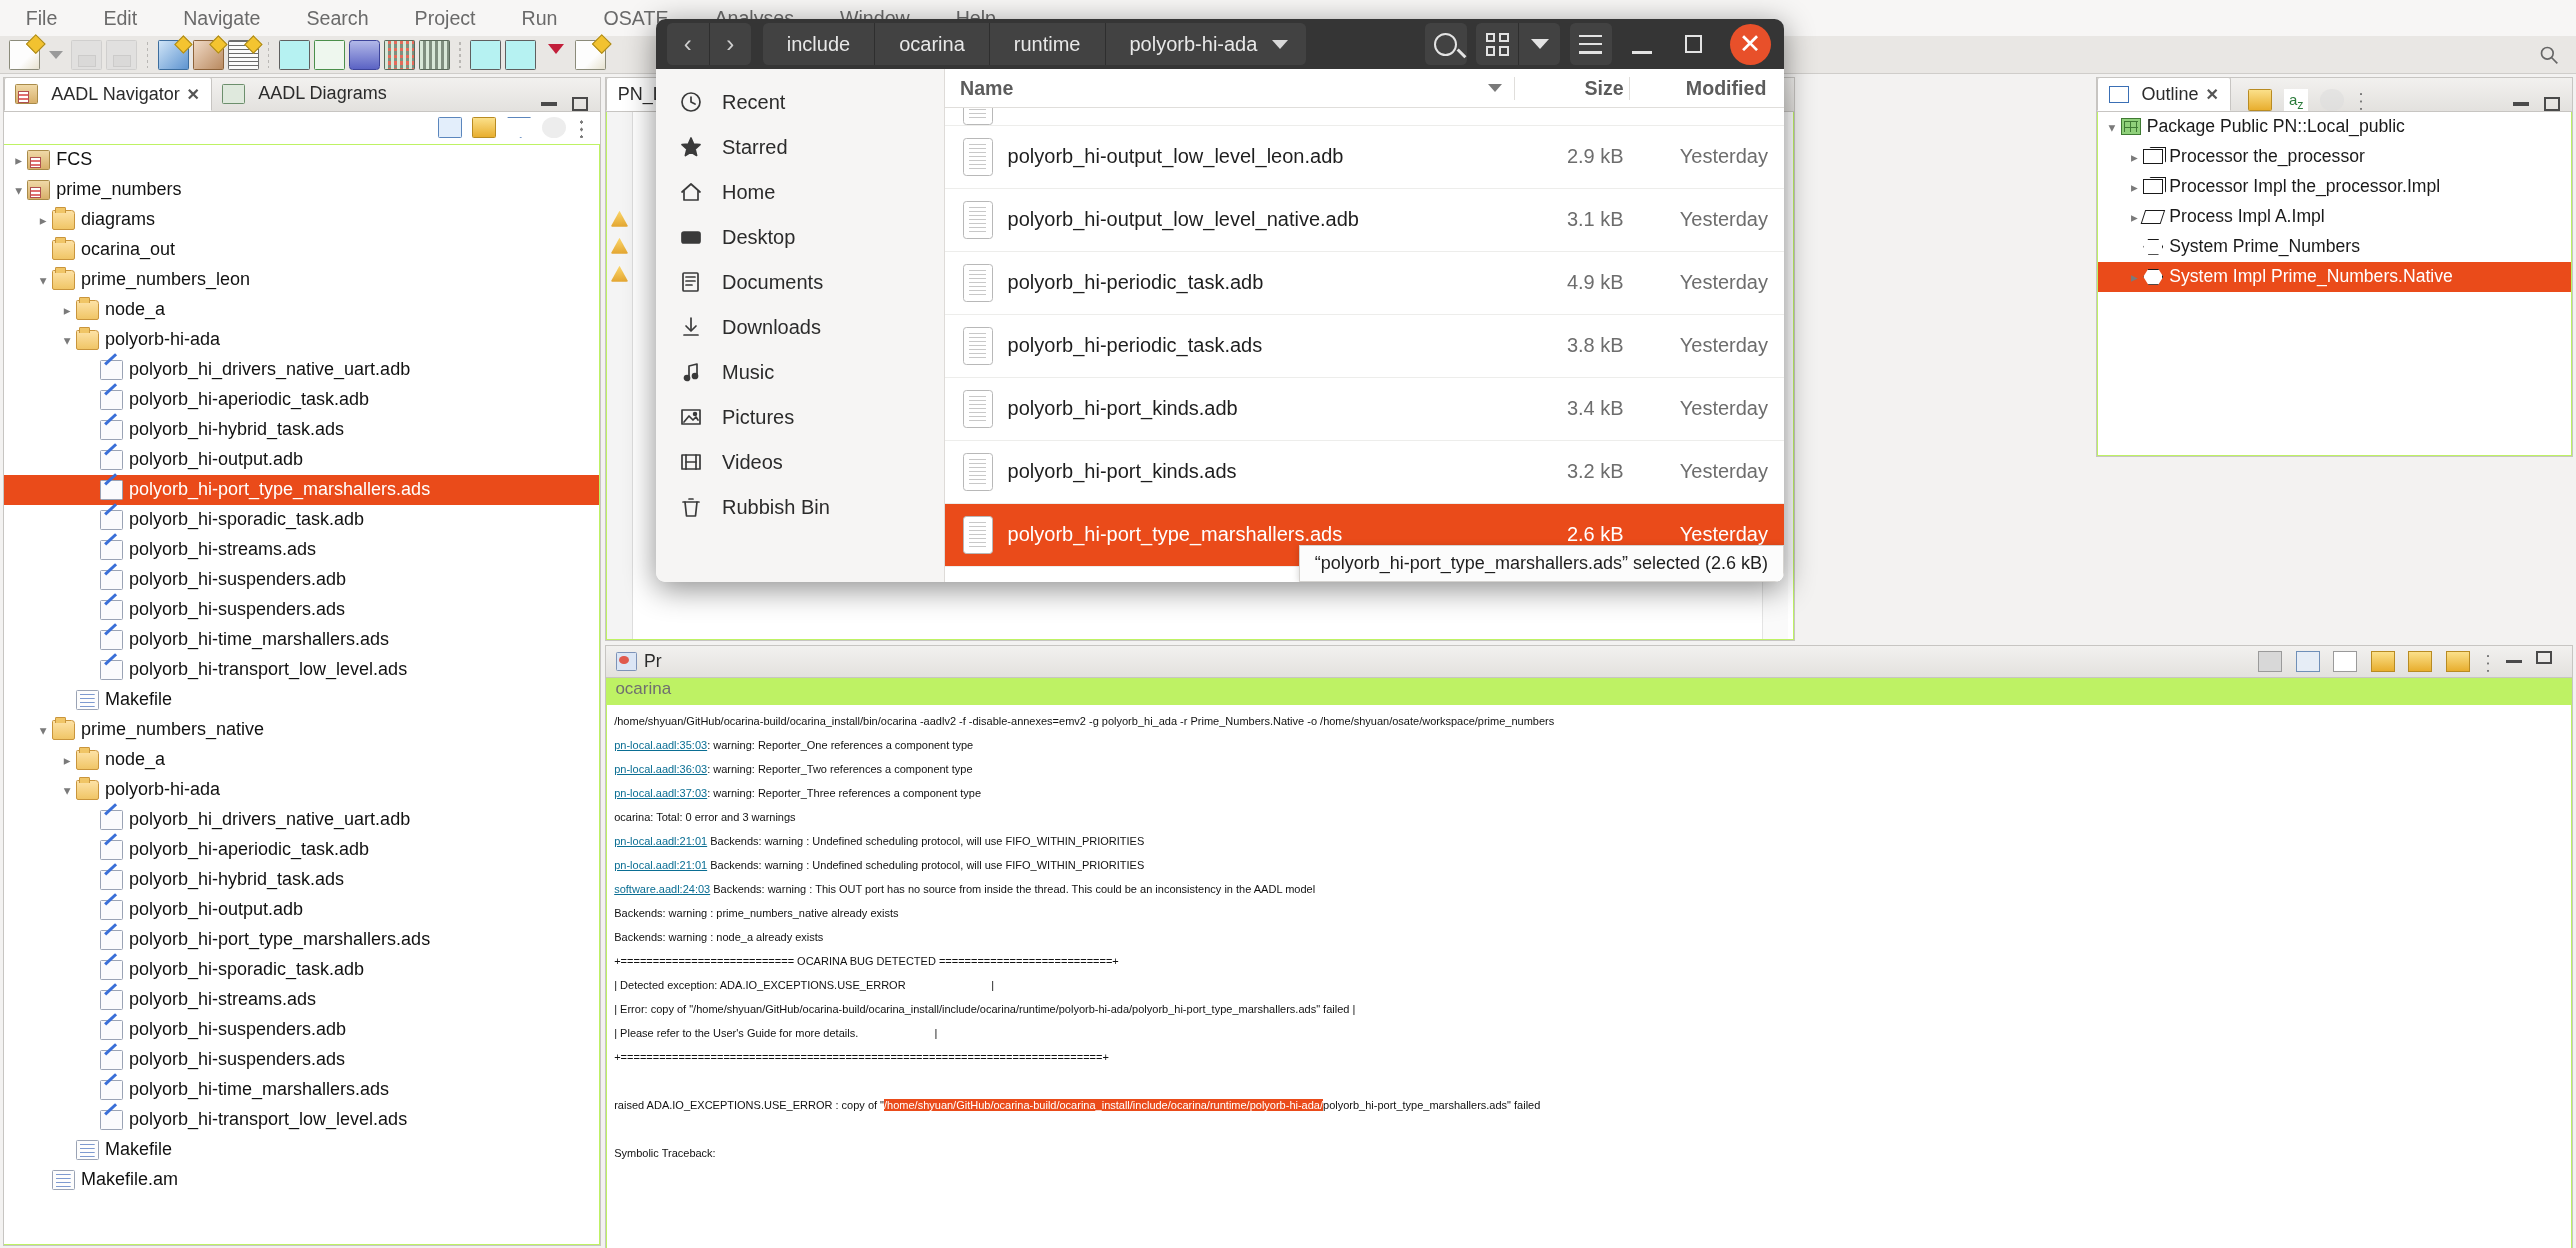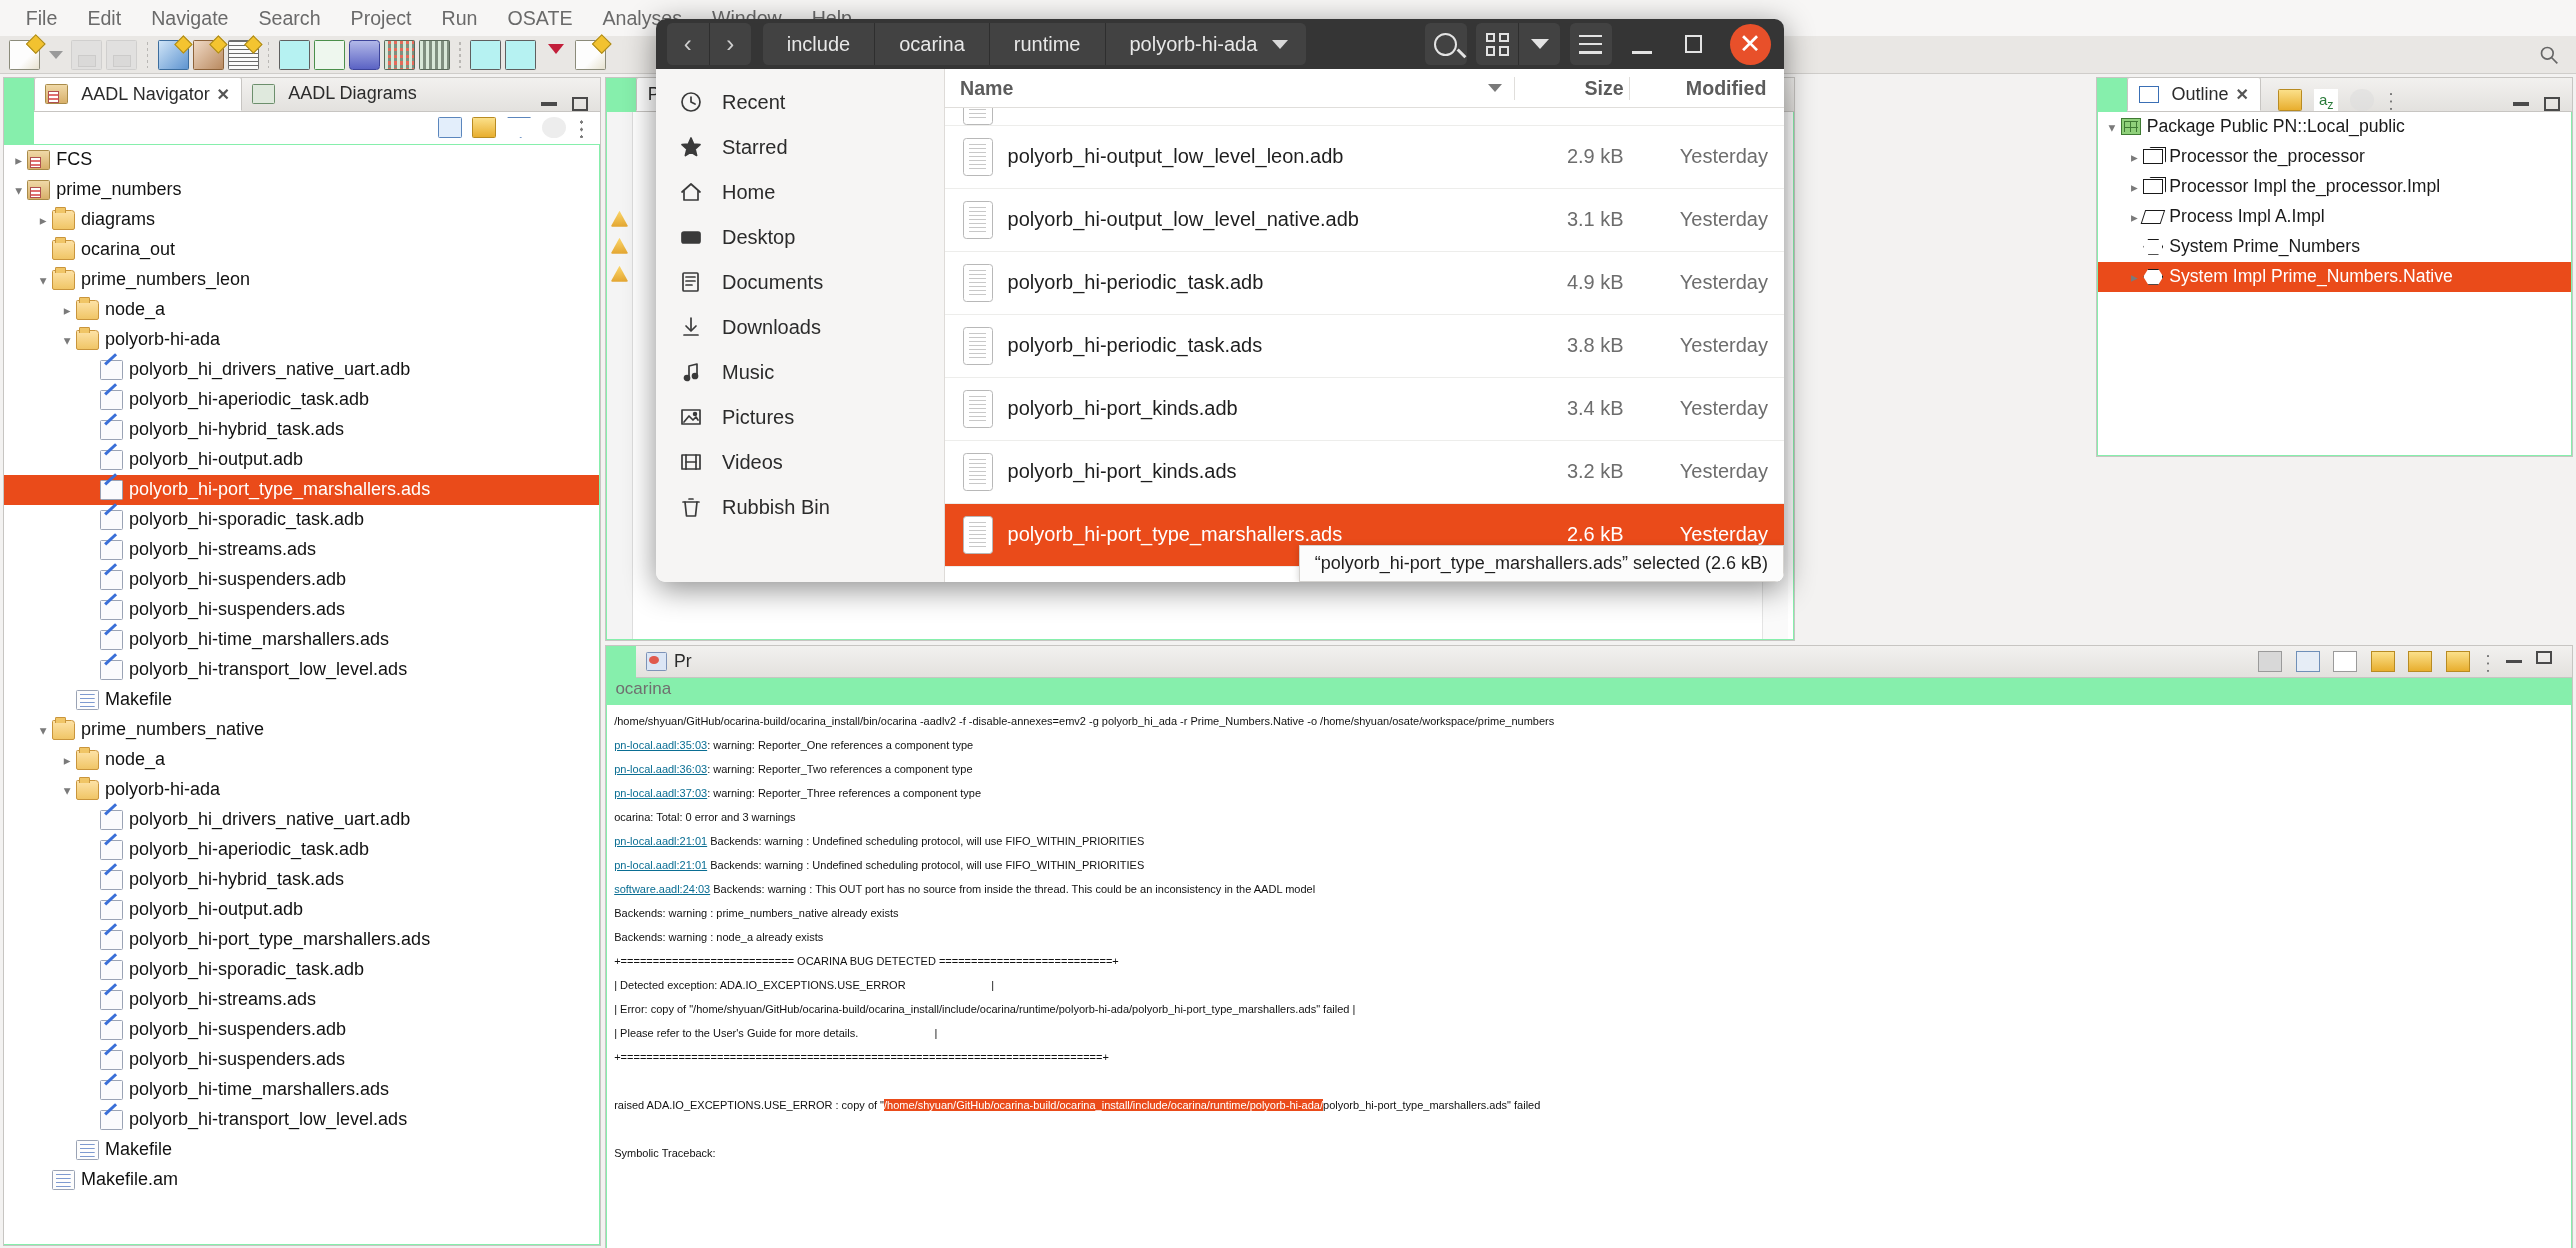--- a/index.html
+++ b/index.html
@@ -8,21 +8,21 @@
     font-family: "Liberation Sans", sans-serif;
     background: #f3f2f1;
     font-size: 18px;
     color: #1a1a1a;
     position: relative;
   }
   
   #menubar {
     position:absolute; left:0; top:0; width:2576px; height:36px;
     background:#f7f6f5;
-    display:flex; align-items:center; padding-left:10.8px; gap:0px;
+    display:flex; align-items:center; padding-left:10.8px; gap:16px;
   }
   #menubar .mi {
     padding:0 15px; height:36px; line-height:36px;
     color:#6a6a6a; font-size:19.6px; cursor:default; white-space:nowrap;
   }
   
   #toolbar {
     position:absolute; left:0; top:36px; width:2576px; height:38px;
     background:#e9e7e4; border-bottom:0.7px solid #cfcdca;
     display:flex; align-items:center; padding-left:6.8px;
@@ -54,21 +54,21 @@
                background-image:repeating-linear-gradient(to right,#d8e8d8 0 3.4px,transparent 3.4px 6px);}
   .ic-arrow  { background:transparent; }
   .ic-arrow::after{content:""; position:absolute; left:8px; top:4px; width:0;height:0;
                    border-left:8px solid transparent;border-right:8px solid transparent;border-top:10.8px solid #c21f3a;}
   .tri-dn { width:0;height:0;border-left:7.4px solid transparent;border-right:7.4px solid transparent;
             border-top:8.8px solid #9a9a9a; margin:0 6.8px; }
 
   
   #workarea { position:absolute; left:0; top:74px; width:2576px; height:1175px; }
 
-  .panel { position:absolute; background:#86efac; border:0.7px solid #c7c5c2;padding-left:30px; }
+  .panel { position:absolute; background:#bef264; border:0.7px solid #c7c5c2; }
   .panel-tabbar { height:34px; background:linear-gradient(#f2f1ef,#e3e1de);
                   border-bottom:0.7px solid #c7c5c2; display:flex; align-items:flex-end; }
   .tab { height:34px; display:flex; align-items:center; gap:6.8px; padding:0 10.8px;
          font-size:18px; color:#2b2b2b; white-space:nowrap; }
   .tab.active { background:#fff; border:0.7px solid #c7c5c2; border-bottom:0.7px solid #fff;
                 border-radius:2.7px 2.7px 0 0; position:relative; top:0.7px; }
   .tab .x { font-size:16px; color:#555; font-weight:bold; }
 
   .panel-toolbar { height:32px; display:flex; align-items:center; justify-content:flex-end;
                    gap:10.8px; padding-right:13.5px; background:#fff; }

